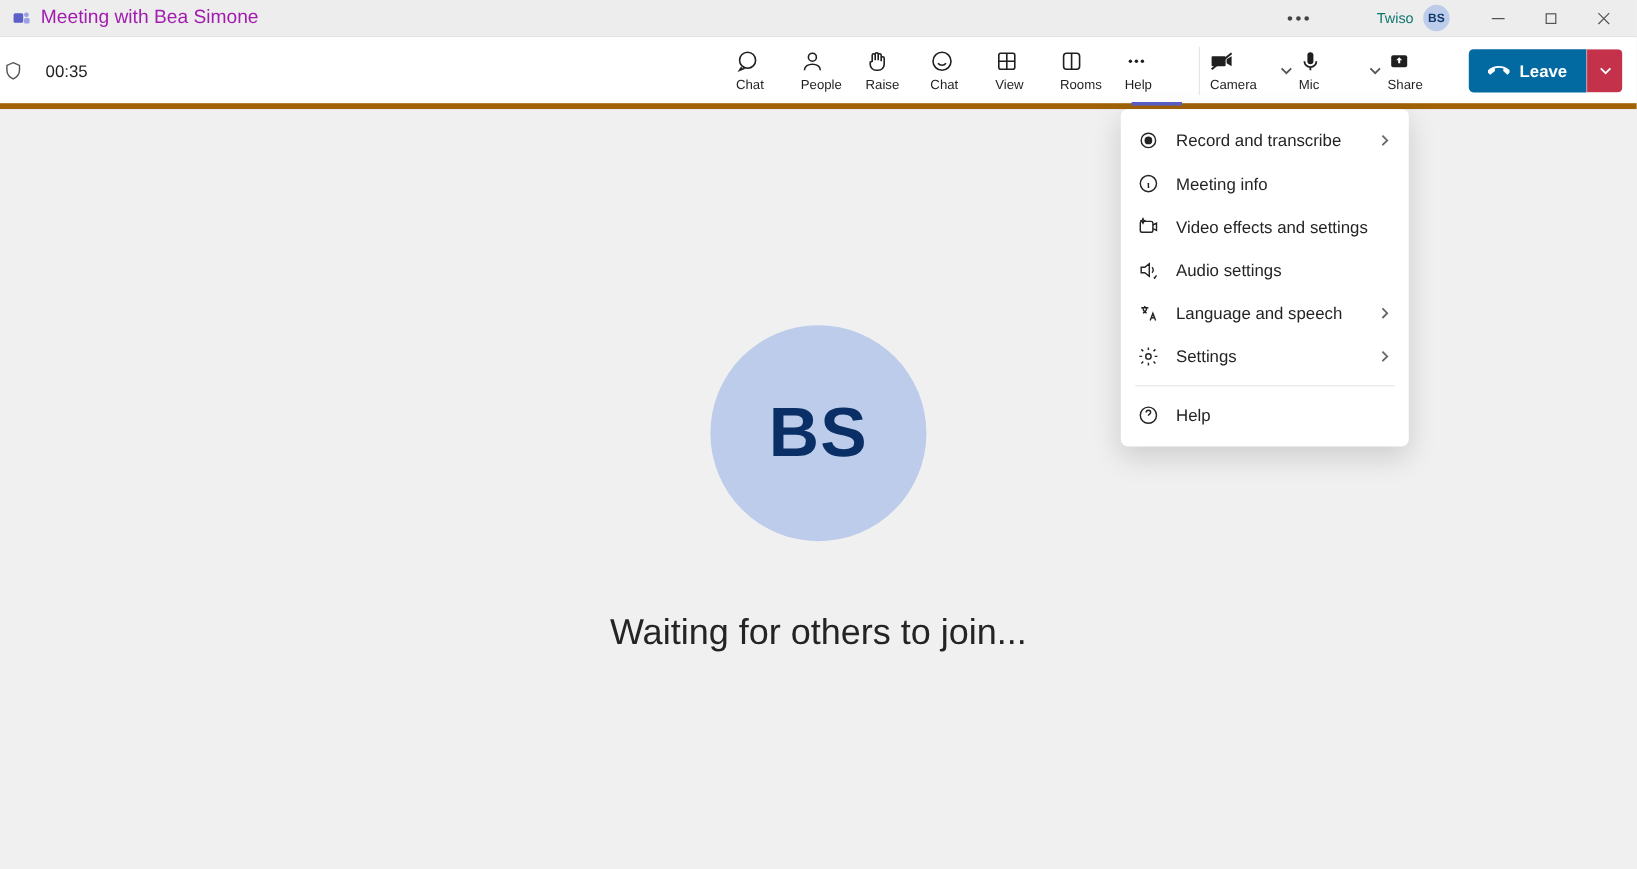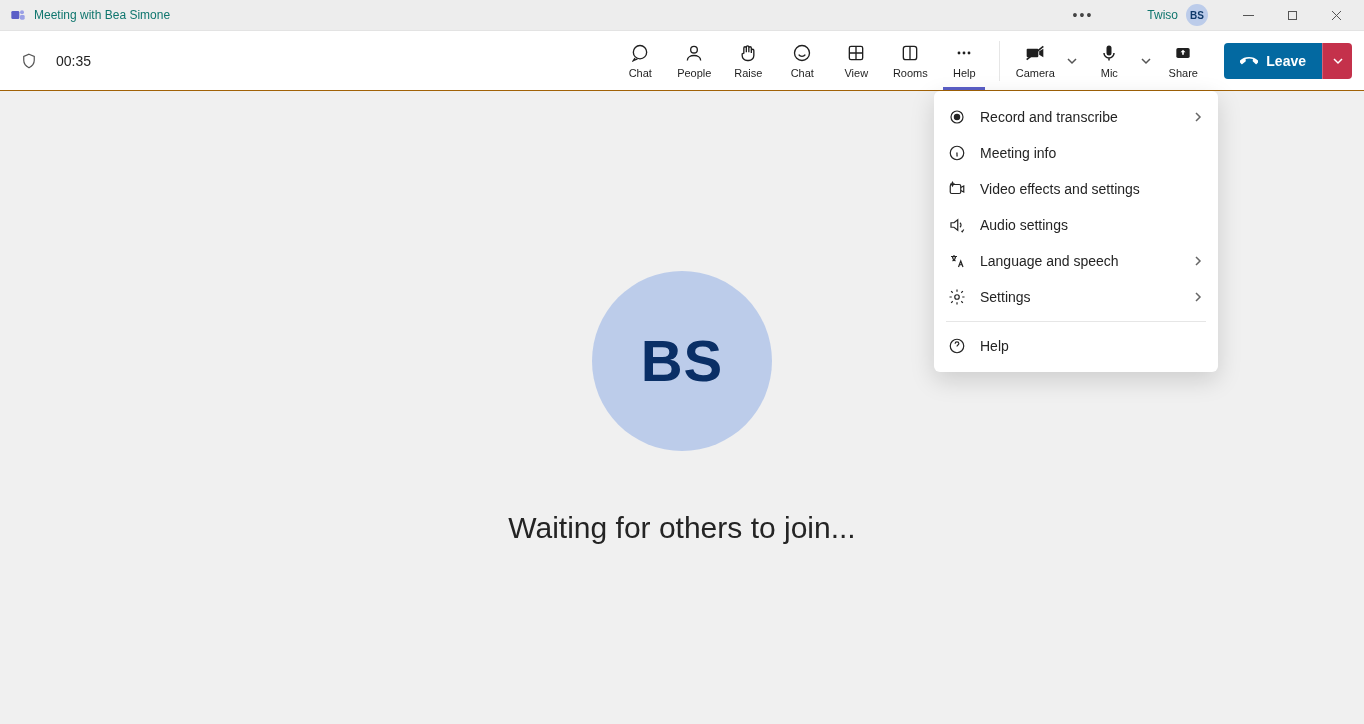--- a/index.html
+++ b/index.html
@@ -1,47 +1,47 @@
 <!DOCTYPE html>
 <html><head>
 <meta charset="utf-8">
 <style>
   * { box-sizing: border-box; margin: 0; padding: 0; font-family: "Segoe UI", Arial, sans-serif; }
   html, body { width: 1364px; height: 724px; background: #f0f0f0; overflow: hidden; }
 
   
   .titlebar { height: 31px; background: #ededed; display: flex; align-items: center; padding: 0 6px 0 10px; border-bottom: 1px solid #e3e3e3; }
   .titlebar .app-icon { width: 16px; height: 16px; margin-right: 8px; }
-  .titlebar .title { font-size: 12px; color: #0f766e; }
+  .titlebar .title { font-size: 16px; color: #a21caf; }
   .titlebar .spacer { flex: 1; }
   .titlebar .dots { padding: 0 10px; font-size: 14px; color:#444; letter-spacing:2px; }
   .titlebar .tenant { font-size: 12px; color:#0f766e; margin-right:8px;margin-left:44px; }
   .titlebar .avatar-small { width:22px; height:22px; border-radius:50%; background:#bcccea; color:#103a6a; font-size:10px; font-weight:600; display:flex; align-items:center; justify-content:center; margin-right:18px;}
   .win-btn { width:44px; height:31px; display:flex; align-items:center; justify-content:center; color:#555;}
   .win-btn svg { width:11px; height:11px; }
 
   
-  .toolbar { height: 60px; background:#fff; border-bottom:1px solid #a16207; display:flex; align-items:center; padding:0 12px 0 20px; }
+  .toolbar { height: 60px; background:#fff; border-bottom:5px solid #a16207; display:flex; align-items:center; padding:0 12px 0 2px; }
   .shield { width:18px; height:18px; color:#555; margin-right:18px;}
   .timer { font-size:14px; color:#1f1f1f;}
   .toolbar .spacer { flex:1; }
-  .tbtn { display:flex; flex-direction:column; align-items:center; justify-content:center; width:54px; height:56px; color:#1f1f1f; font-size:11px; gap:4px; position:relative; }
+  .tbtn { display:flex; flex-direction:column; align-items:flex-start; justify-content:center; width:54px; height:56px; color:#1f1f1f; font-size:11px; gap:4px; position:relative; }
   .tbtn svg { width:20px; height:20px; }
   .tbtn.active::after { content:""; position:absolute; bottom:-1px; left:6px; right:6px; height:3px; background:#5b5fc7; }
   .divider-v { width:1px; height:40px; background:#e6e6e6; margin:0 8px;}
   .tbtn-caret { display:flex; align-items:center; justify-content:center; width:20px; color:#555;}
   .tbtn-caret svg{width:12px;height:12px;}
   .leave-wrap { display:flex; margin-left:14px;}
   .leave-btn { background:#0369a1; color:#fff; border:none; height:36px; padding:0 16px; display:flex; align-items:center; gap:8px; font-size:14px; font-weight:600; border-radius:4px 0 0 4px;}
   .leave-btn svg{width:18px;height:18px;}
   .leave-caret { background:#c4314b; color:#fff; border:none; width:30px; height:36px; display:flex; align-items:center; justify-content:center; border-radius:0 4px 4px 0; border-left:1px solid rgba(255,255,255,.25);}
   .leave-caret svg{width:12px;height:12px;}
 
   
-  .dropdown { position:absolute; top:91px; left:934px; width:284px; background:#fff; border-radius:6px; box-shadow:0 8px 24px rgba(0,0,0,.15); padding:8px 0;}
+  .dropdown { position:absolute; top:91px; left:934px; width:240px; background:#fff; border-radius:6px; box-shadow:0 8px 24px rgba(0,0,0,.15); padding:8px 0;}
   .dropdown .item { display:flex; align-items:center; height:36px; padding:0 14px; font-size:14px; color:#242424; gap:14px;}
   .dropdown .item svg.ico{width:18px;height:18px;flex-shrink:0;}
   .dropdown .item .label{flex:1;}
   .dropdown .item svg.chev{width:12px;height:12px;color:#666;}
   .dropdown .sep { height:1px; background:#e6e6e6; margin:6px 12px;}
 
   
   .stage { position:relative; height:calc(724px - 31px - 60px); background:#f0f0f0; display:flex; flex-direction:column; align-items:center; justify-content:center;}
   .big-avatar { width:180px; height:180px; border-radius:50%; background:#bcccea; display:flex; align-items:center; justify-content:center;}
   .big-avatar span{font-size:58px; font-weight:700; color:#0a2f66; letter-spacing:1px;}

